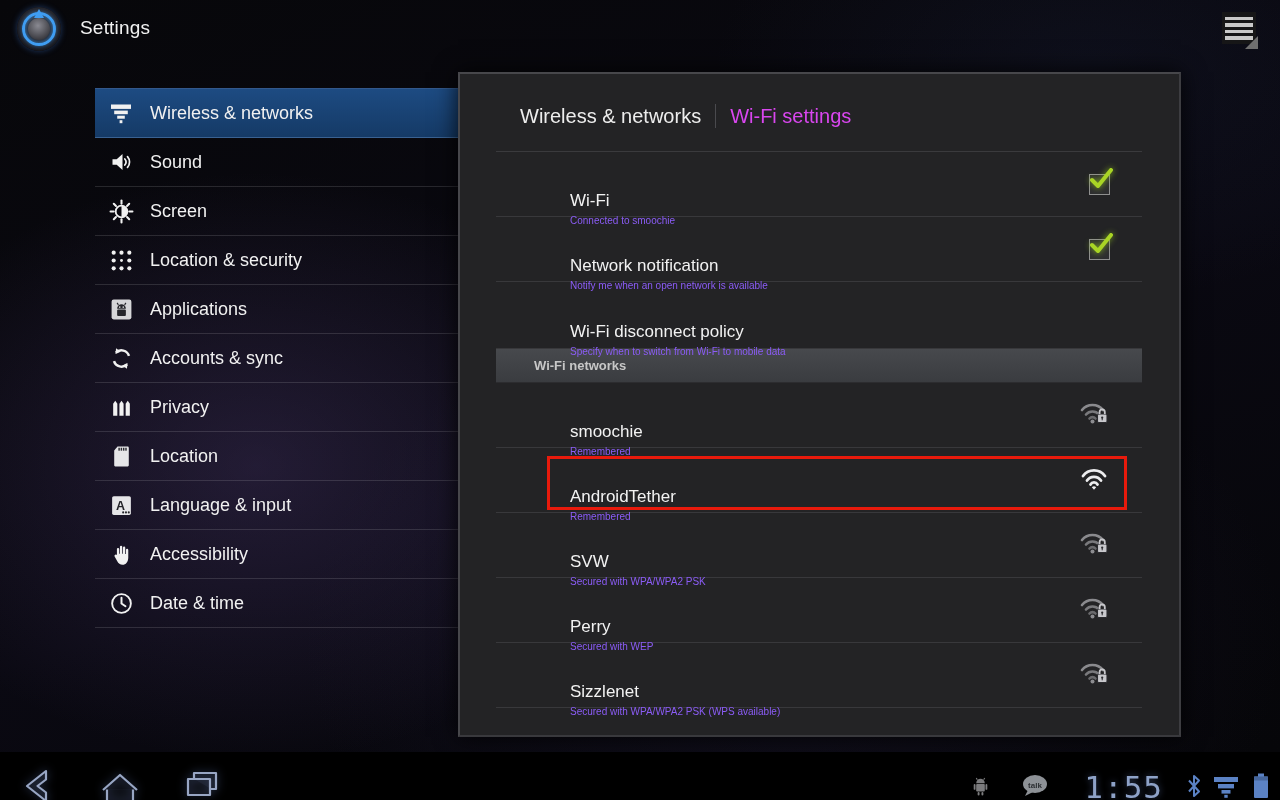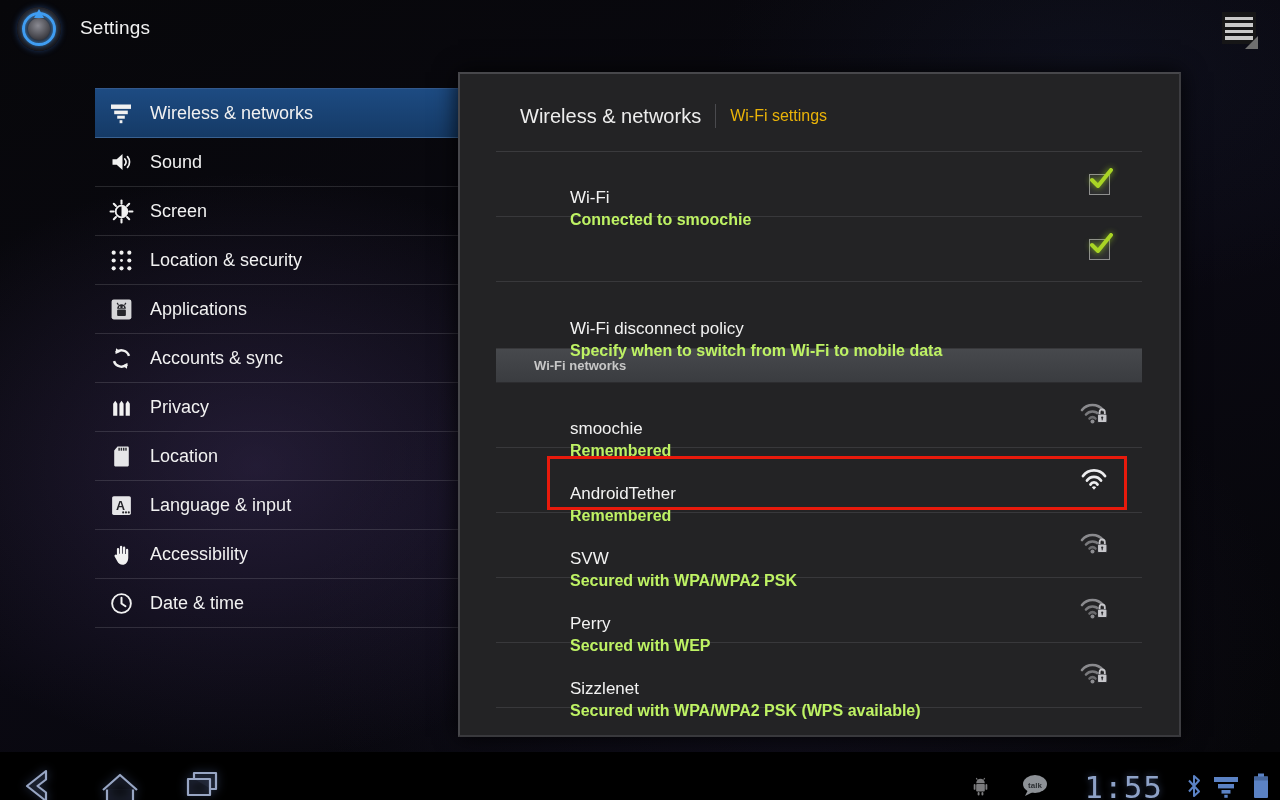--- a/index.html
+++ b/index.html
@@ -43,29 +43,29 @@
   .side-item .label{color:#f1f1f1;font-size:18px;}
 
   
   .panel{position:absolute;left:458px;top:72px;width:723px;height:665px;box-sizing:border-box;
     background:#232325;border:2px solid #47474b;border-bottom-color:#39393d;border-right-color:#3d3d41;
     box-shadow:0 0 22px rgba(0,0,0,0.85);overflow:hidden;}
   .panel-header{height:78px;position:relative;}
   .crumbs{position:absolute;left:60px;top:30px;display:flex;align-items:center;gap:14px;}
   .crumb-primary{color:#ededed;font-size:20px;}
   .crumb-sep{width:1px;height:24px;background:#4a4a4e;}
-  .crumb-secondary{color:#eab308;font-size:16px;}
+  .crumb-secondary{color:#d946ef;font-size:20px;}
   .panel-header .rule{position:absolute;left:36px;right:37px;bottom:0;height:1px;background:#3a3a3d;}
 
   .rows{position:absolute;left:36px;right:37px;top:78px;}
   .prow{position:relative;height:64px;border-bottom:1px solid #38383b;
     display:flex;align-items:center;cursor:pointer;}
   .prow .texts{margin-left:74px;}
   .prow .title{color:#f2f2f2;font-size:17px;line-height:1.25;margin-top:48px;}
-  .prow .sub{color:#bef264;font-size:16px;margin-top:3px;font-weight:bold;}
+  .prow .sub{color:#8b5cf6;font-size:10px;margin-top:3px;}
   .prow.tall{height:66px;}
   .prow .right-slot{margin-left:auto;margin-right:32px;display:flex;align-items:center;}
 
   .checkbox{position:relative;width:19px;height:19px;border:1px solid #8f8f8f;
     background:rgba(255,255,255,0.05);}
   .checkbox svg{position:absolute;left:-2px;top:-8px;overflow:visible;
     filter:drop-shadow(0 0 3px rgba(150,205,30,0.8));}
 
   .section-bar{height:33px;background:linear-gradient(#47494d,#3a3c40);
     border-bottom:1px solid #2c2c2f;display:flex;align-items:center;}
@@ -278,20 +278,24 @@
         </div>
         <div class="right-slot">
           <div class="checkbox">
             <svg width="26" height="26" viewBox="0 0 26 26">
               <polyline points="4,13 10,19 23,3" fill="none" stroke="#a9d525" stroke-width="4" stroke-linecap="round" stroke-linejoin="round"></polyline>
             </svg>
           </div>
         </div>
       </div>
       <div class="prow">
+        <div class="texts">
+          <div class="title">Network notification</div>
+          <div class="sub">Notify me when an open network is available</div>
+        </div>
         <div class="right-slot">
           <div class="checkbox">
             <svg width="26" height="26" viewBox="0 0 26 26">
               <polyline points="4,13 10,19 23,3" fill="none" stroke="#a9d525" stroke-width="4" stroke-linecap="round" stroke-linejoin="round"></polyline>
             </svg>
           </div>
         </div>
       </div>
       <div class="prow tall">
         <div class="texts">

